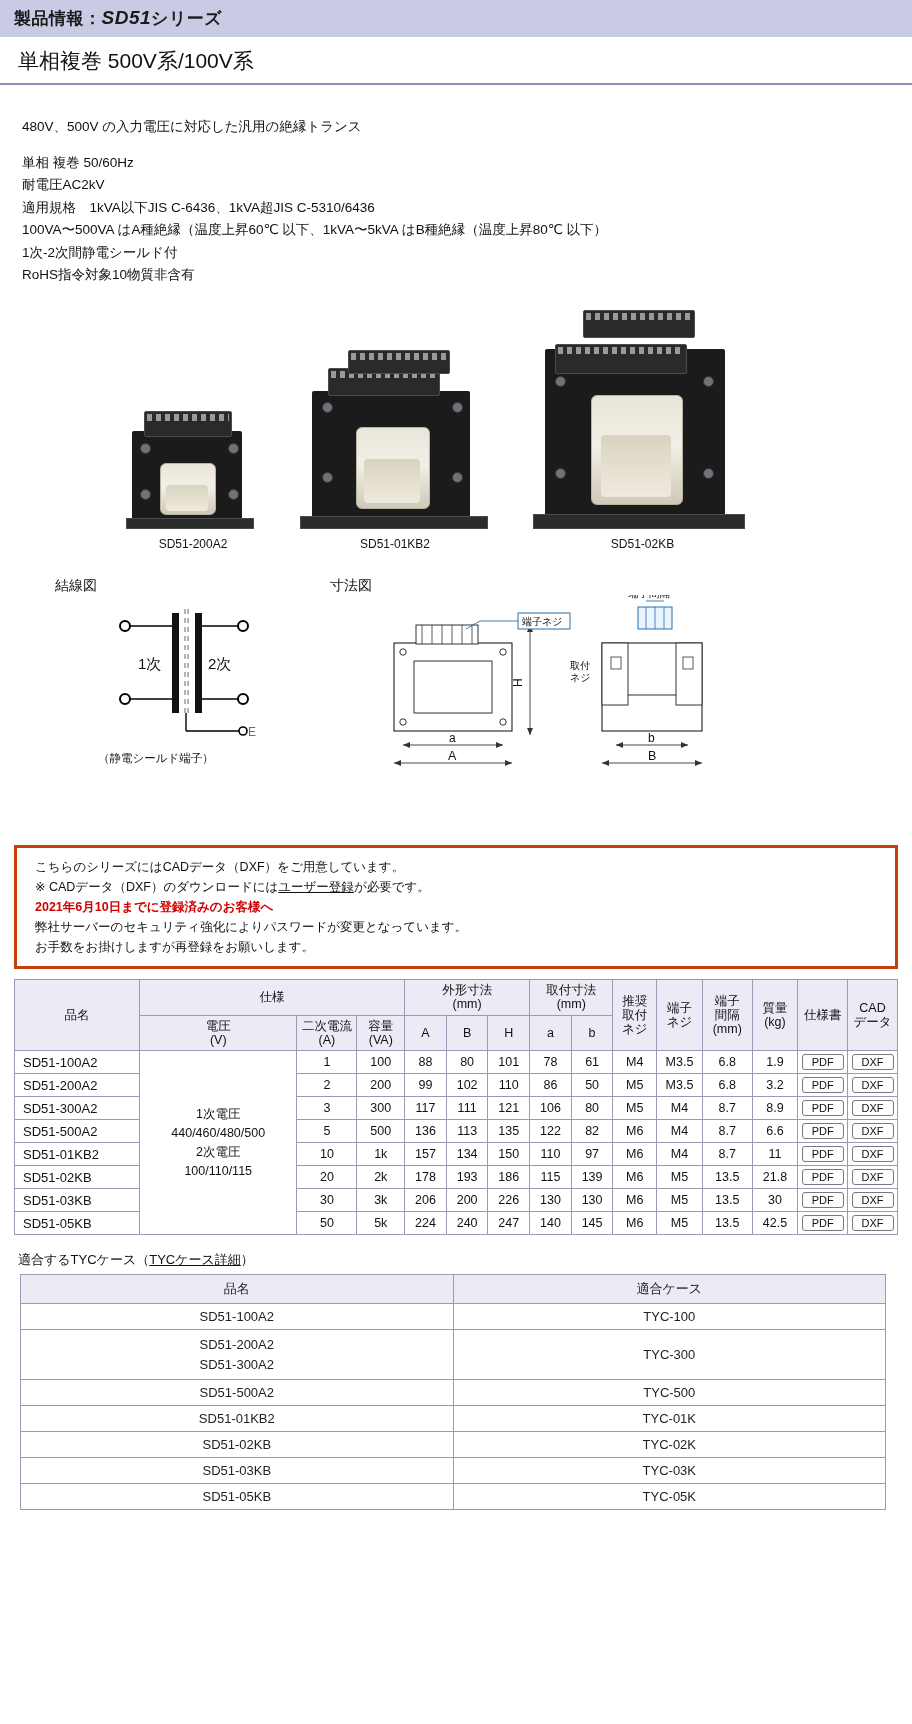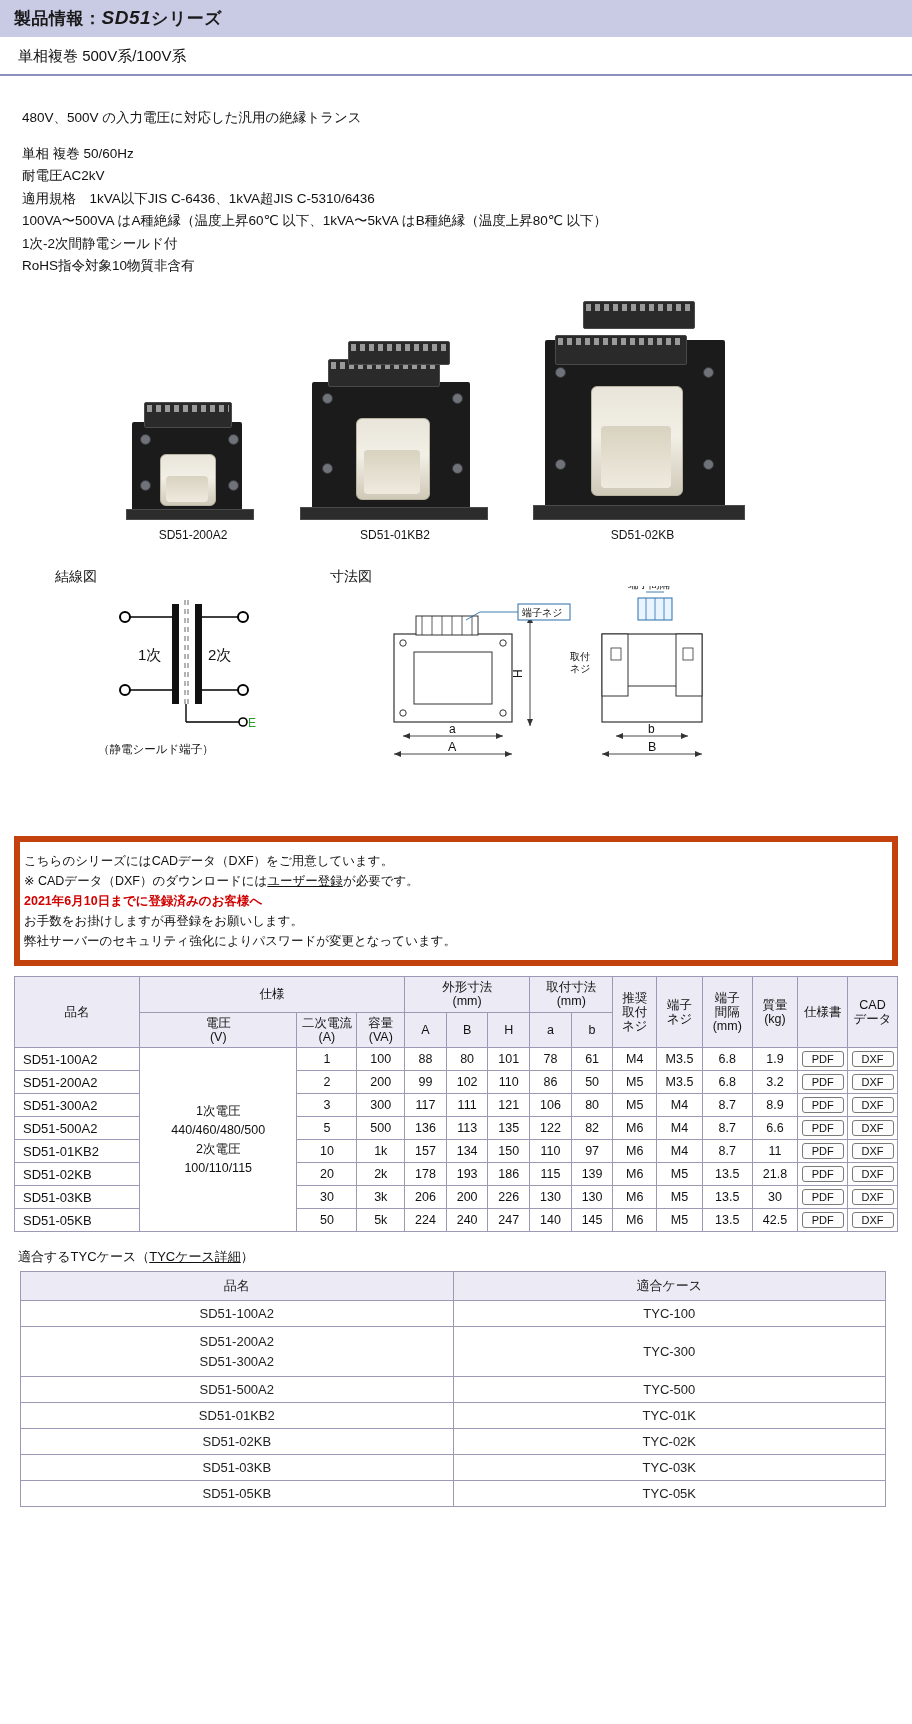--- a/index.html
+++ b/index.html
@@ -19,21 +19,21 @@
     font-size:17px;
     font-weight:bold;
     color:#1a1a1a;
     letter-spacing:.5px;
   }
   .header-bar .series{
     font-style:italic;
     font-size:19px;
   }
   .subtitle{
-    font-size:15px;
+    font-size:21px;
     padding:10px 0 8px 18px;
     color:#111;
   }
   .rule{
     height:2px;
     background:#8d8fc0;
     margin:0 0 0 0;
   }
 
   
@@ -80,22 +80,22 @@
 
   
   .diagrams{position:relative;height:250px;margin-top:6px;}
   .dia-title{
     position:absolute;font-size:14px;color:#111;
   }
 
   
   .notice{
     margin:18px 14px 0 14px;
-    border:6px solid #c2410c;
-    padding:9px 4px;
+    border:3px solid #c2410c;
+    padding:9px 18px;
     font-size:12.5px;
     line-height:1.6;
     color:#111;
   }
   .notice .red{color:#d00000;font-weight:bold;}
   .notice u{text-decoration:underline;margin-top:17px;}
 
   
   table{border-collapse:collapse;}
   .spec{
@@ -325,22 +325,22 @@
 
       <text x="200" y="74" font-family="Liberation Sans, sans-serif" font-size="10" fill="#111">取付</text>
       <text x="200" y="86" font-family="Liberation Sans, sans-serif" font-size="10" fill="#111">ネジ</text>
     </svg>
   </div>
 
   <div class="notice">
     <div>こちらのシリーズにはCADデータ（DXF）をご用意しています。</div>
     <div><span>※ CADデータ（DXF）のダウンロードには</span><u>ユーザー登録</u><span>が必要です。</span></div>
     <div class="red">2021年6月10日までに登録済みのお客様へ</div>
+    <div>弊社サーバーのセキュリティ強化によりパスワードが変更となっています。</div>
     <div>お手数をお掛けしますが再登録をお願いします。</div>
-    <div>弊社サーバーのセキュリティ強化によりパスワードが変更となっています。</div>
   </div>
 
   <table class="spec">
     <thead>
       <tr>
         <th rowspan="2" style="width:118px;">品名</th>
         <th colspan="3">仕様</th>
         <th colspan="3" style="white-space:pre-line;">外形寸法
 (mm)</th>
         <th colspan="2" style="white-space:pre-line;">取付寸法

